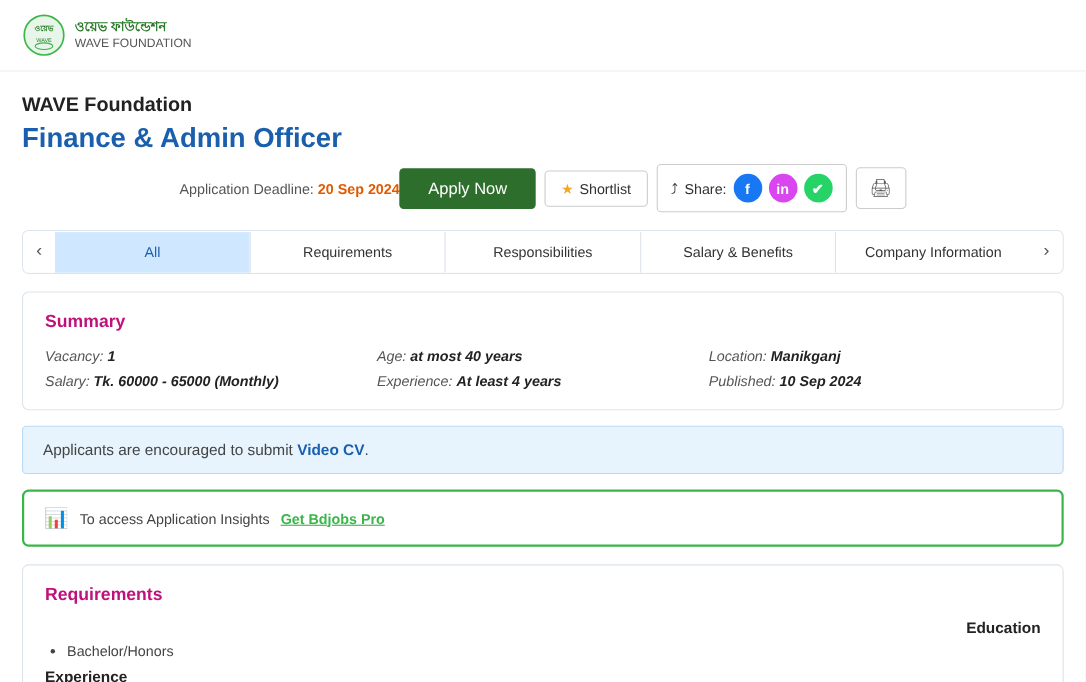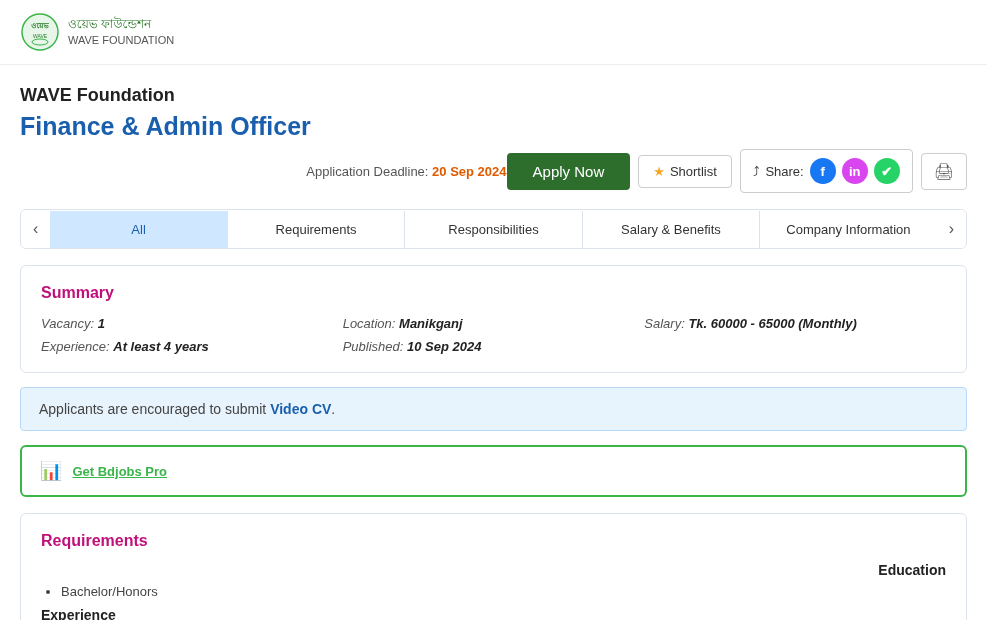--- a/index.html
+++ b/index.html
@@ -31,21 +31,21 @@
     .logo-icon {
       width: 40px;
       height: 40px;
     }
     .logo-text {
       font-size: 11px;
       color: #555;
       line-height: 1.3;
     }
     .logo-text .org-name {
-      font-weight: normal;
+      font-weight: bold;
       color: #2a7a2a;
       font-size: 12px;
     }
     .main-content {
       padding: 20px 20px 0 20px;
     }
     .company-name {
       font-size: 18px;
       font-weight: bold;
       color: #222;
@@ -53,21 +53,21 @@
     }
     .job-title {
       font-size: 25px;
       font-weight: bold;
       color: #1a5fad;
       margin-bottom: 8px;
     }
     .deadline-row {
       display: flex;
       align-items: center;
-      justify-content: flex-end;
+      justify-content: center;
       margin-bottom: 16px;
     }
     .deadline-text {
       font-size: 13px;
       color: #555;
     }
     .deadline-date {
       color: #e05a00;
       font-weight: 600;
     }
@@ -324,20 +324,24 @@
     </div>
 
     <div class="summary-card">
       <div class="summary-title">Summary</div>
       <div class="summary-grid">
         <div class="summary-item">
           <span>Vacancy:</span>
           <strong>1</strong>
         </div>
         <div class="summary-item">
+          <span>Age:</span>
+          <strong>at most 40 years</strong>
+        </div>
+        <div class="summary-item">
           <span>Location:</span>
           <strong>Manikganj</strong>
         </div>
         <div class="summary-item">
           <span>Salary:</span>
           <strong>Tk. 60000 - 65000 (Monthly)</strong>
         </div>
         <div class="summary-item">
           <span>Experience:</span>
           <strong>At least 4 years</strong>
@@ -348,20 +352,21 @@
         </div>
       </div>
     </div>
 
     <div class="info-banner">
       <span>Applicants are encouraged to submit </span><strong>Video CV</strong><span>.</span>
     </div>
 
     <div class="pro-box">
       <span class="pro-icon">📊</span>
+      <span>To access Application Insights </span>
       <span class="pro-link">Get Bdjobs Pro</span>
     </div>
 
     <div class="section-card">
       <div class="section-title">Requirements</div>
       <div class="sub-heading">Education</div>
       <ul class="req-list">
         <li>Bachelor/Honors</li>
       </ul>
       <div class="experience-label">Experience</div>

